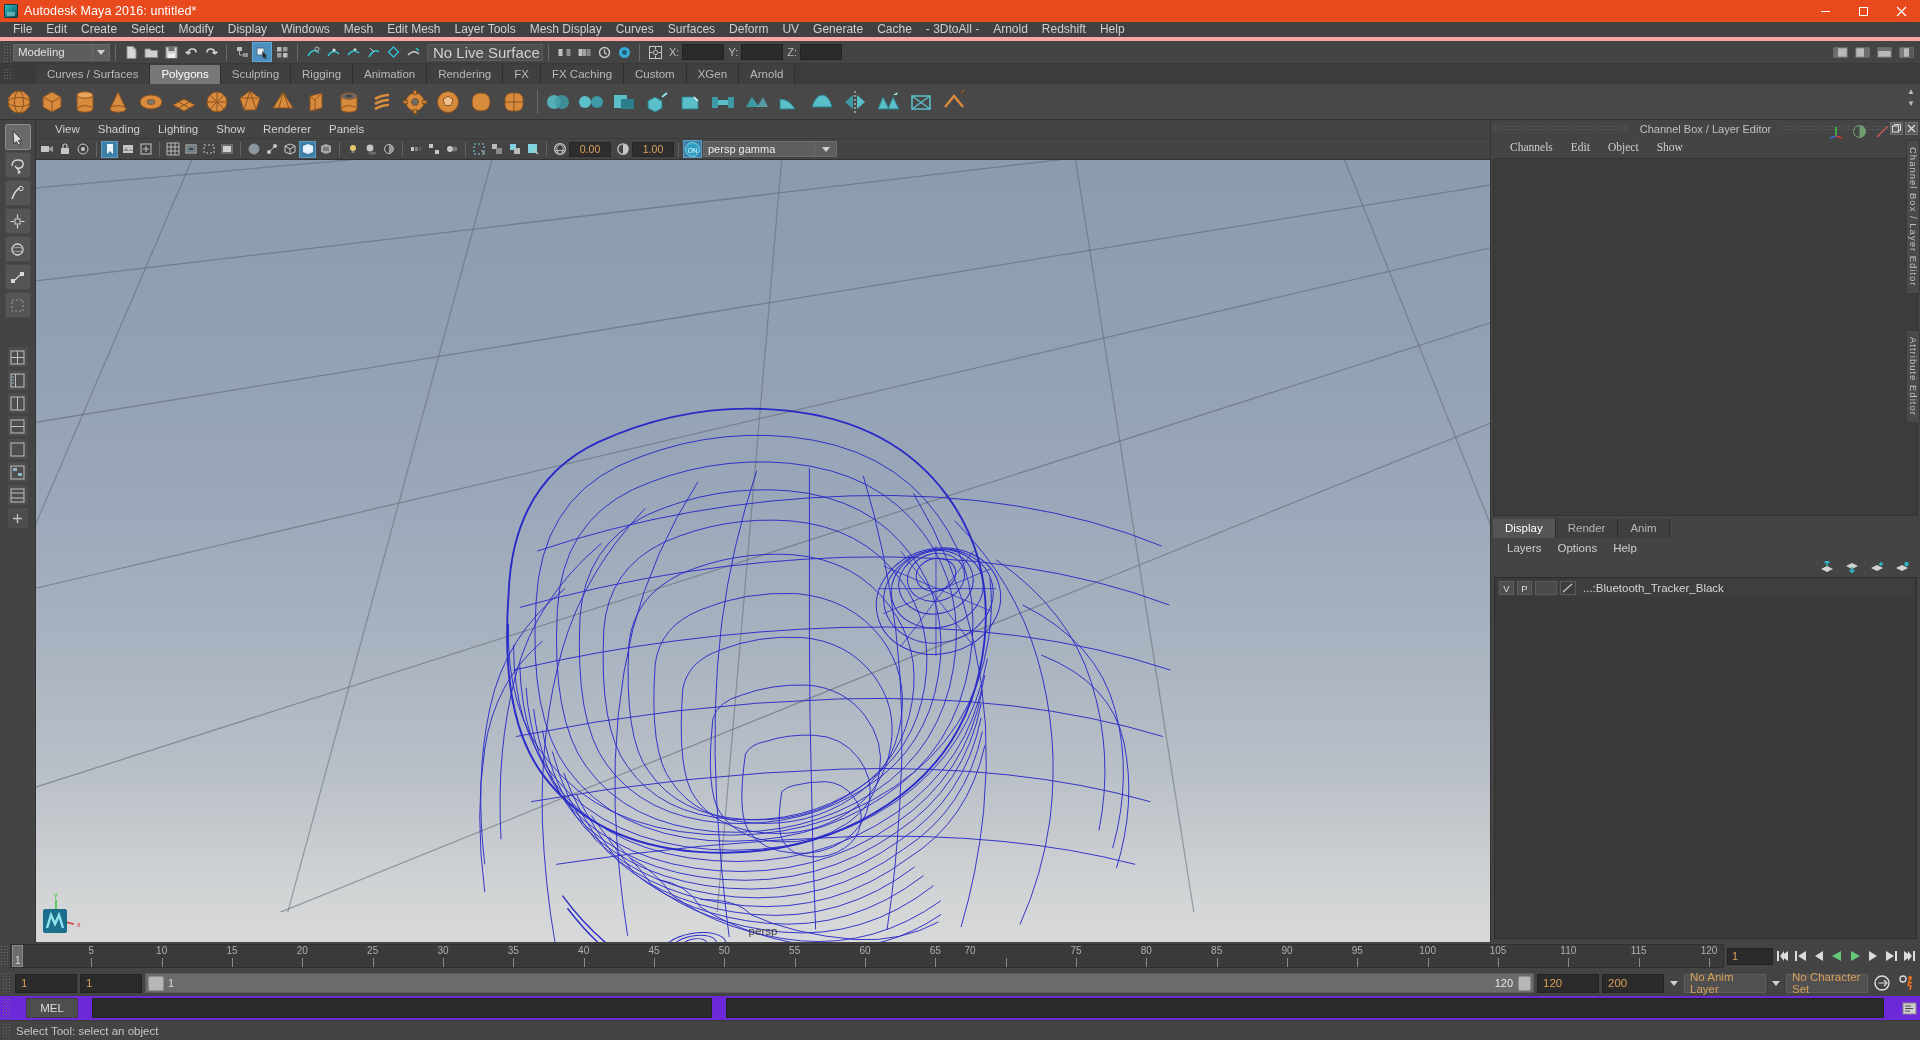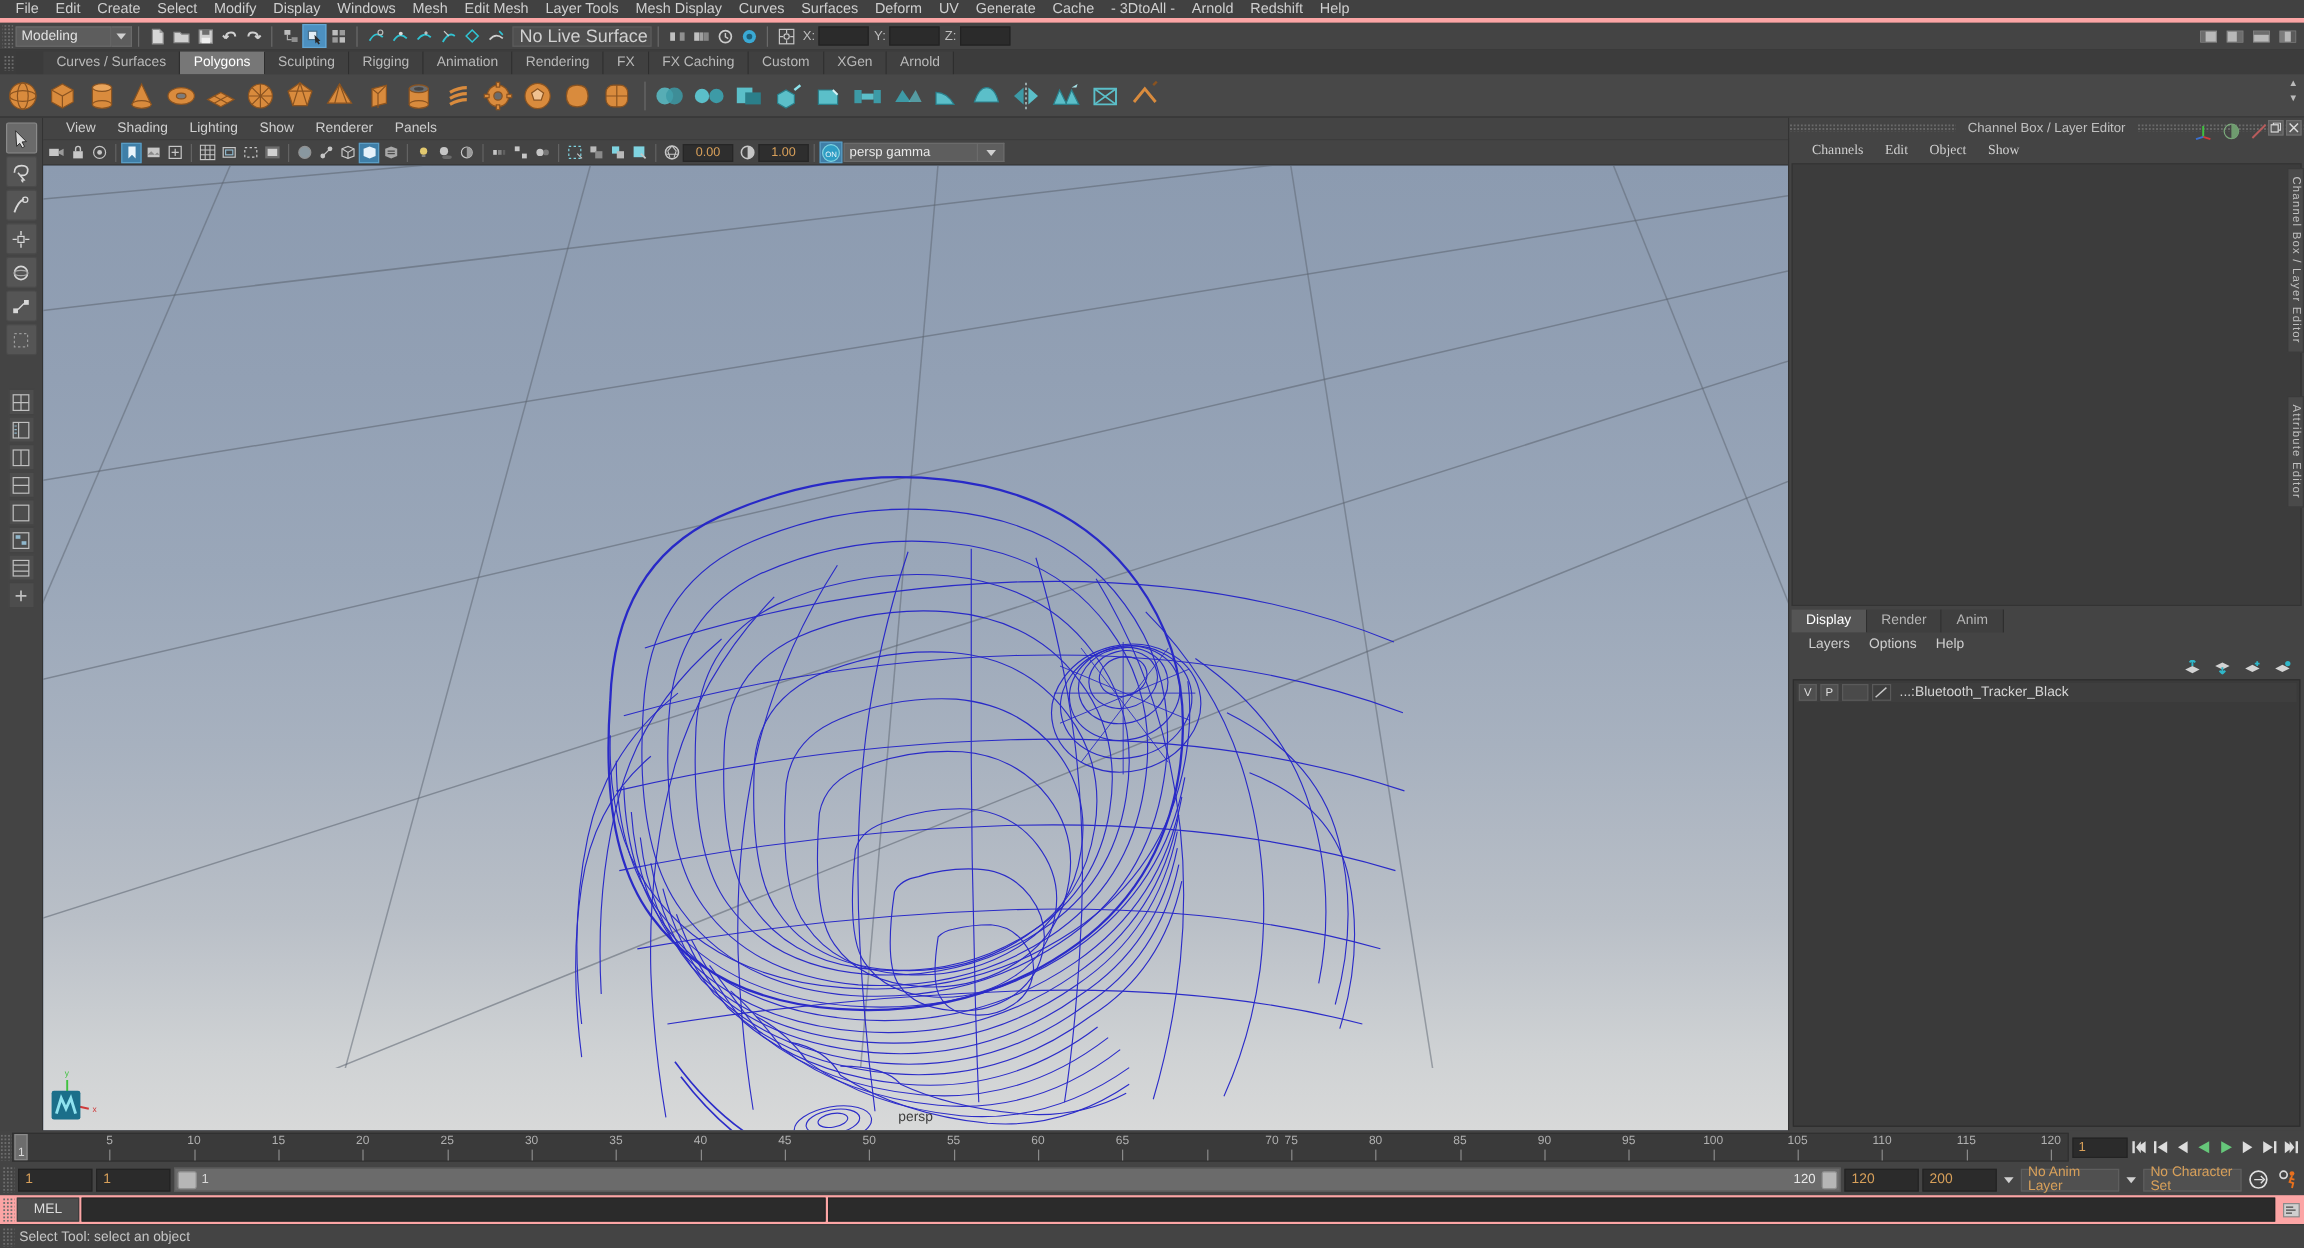--- a/index.html
+++ b/index.html
@@ -205,41 +205,62 @@
   .rs-handle-l { position:absolute; left:2px; top:2px; width:16px; height:15px; background:#b6b6b6; border:1px solid #909090; border-radius:2px;}
   .rs-handle-r { position:absolute; right:2px; top:2px; width:13px; height:15px; background:#b6b6b6; border:1px solid #909090; border-radius:2px;}
   .rs-txt-l { position:absolute; left:22px; top:3px; font-size:11px; color:#d8d8d8;}
   .rs-txt-r { position:absolute; right:20px; top:3px; font-size:11px; color:#e8e8e8;}
   .rs-arrow { width:14px;height:19px;display:flex;align-items:center;justify-content:center;}
   .rs-sel { width:82px;height:19px;background:#505050;border:1px solid #5e5e5e;color:#d8a05a;font-size:11.5px;
      display:flex;align-items:center;padding-left:5px; flex:none;}
   .rs-ico { width:22px;height:22px;display:flex;align-items:center;justify-content:center;flex:none;}
 
   
-  .mel-wrap { height:24px; background:#fca5a5; display:flex; align-items:center; flex:none; gap:2px; padding-left:2px;}
+  .mel-wrap { height:24px; background:#6d28d9; display:flex; align-items:center; flex:none; gap:14px; padding-left:2px;}
   .mel-grip { width:10px;height:20px;flex:none;
     background-image:radial-gradient(#6d6d6d 1px, transparent 1px); background-size:3px 3px;}
   .mel-tab { width:52px;height:20px;background:#4e4e4e;border:1px solid #3d3d3d;color:#dcdcdc;font-size:11.5px;
      display:flex;align-items:center;justify-content:center; flex:none;}
   .mel-input { width:620px;height:20px;background:#2b2b2b;border:1px solid #232323; flex:none;}
   .mel-output { flex:1; height:20px; background:#2b2b2b; border:1px solid #232323; min-width:0;}
   .mel-endico { width:22px;height:20px;display:flex;align-items:center;justify-content:center;flex:none;}
 
   
   .statusline { height:20px; background:#444; display:flex; align-items:center; flex:none; gap:4px; padding-left:2px;
      border-top:1px solid #3a3a3a;}
   .sl-grip { width:10px;height:16px;flex:none;
      background-image:radial-gradient(#6d6d6d 1px, transparent 1px); background-size:3px 3px;}
   .sl-text { font-size:11.5px; color:#c6c6c6;}
 </style>
 </head>
 <body>
 
 <div class="app">
 
+  <div class="titlebar">
+    <div class="title-logo"></div>
+    <div class="title-text">Autodesk Maya 2016: untitled*</div>
+    <div class="win-btns">
+      <div class="win-btn">
+        <svg width="11" height="11" viewBox="0 0 11 11">
+            <rect x="1" y="5" width="9" height="1" fill="#fff"></rect>
+          </svg>
+      </div>
+      <div class="win-btn">
+        <svg width="11" height="11" viewBox="0 0 11 11">
+            <rect x="1.5" y="1.5" width="8" height="8" fill="none" stroke="#fff" stroke-width="1"></rect>
+          </svg>
+      </div>
+      <div class="win-btn close">
+        <svg width="11" height="11" viewBox="0 0 11 11">
+            <path d="M1 1 L10 10 M10 1 L1 10" stroke="#fff" stroke-width="1.2"></path>
+          </svg>
+      </div>
+    </div>
+  </div>
 
   <div class="menubar">
     <div class="menu-item">File</div>
     <div class="menu-item">Edit</div>
     <div class="menu-item">Create</div>
     <div class="menu-item">Select</div>
     <div class="menu-item">Modify</div>
     <div class="menu-item">Display</div>
     <div class="menu-item">Windows</div>
     <div class="menu-item">Mesh</div>
@@ -1170,21 +1191,21 @@
         <div class="tl-lbl" style="left: 643px;">45</div>
         <div class="tl-tick" style="left: 713.333px;"></div>
         <div class="tl-lbl" style="left: 713.333px;">50</div>
         <div class="tl-tick" style="left: 783.667px;"></div>
         <div class="tl-lbl" style="left: 783.667px;">55</div>
         <div class="tl-tick" style="left: 854px;"></div>
         <div class="tl-lbl" style="left: 854px;">60</div>
         <div class="tl-tick" style="left: 924.333px;"></div>
         <div class="tl-lbl" style="left: 924.333px;">65</div>
         <div class="tl-tick" style="left: 994.667px;"></div>
-        <div class="tl-lbl" style="left: 1049px;">70</div>
+        <div class="tl-lbl" style="left: 959px;">70</div>
         <div class="tl-tick" style="left: 1065px;"></div>
         <div class="tl-lbl" style="left: 1065px;">75</div>
         <div class="tl-tick" style="left: 1135.33px;"></div>
         <div class="tl-lbl" style="left: 1135.33px;">80</div>
         <div class="tl-tick" style="left: 1205.67px;"></div>
         <div class="tl-lbl" style="left: 1205.67px;">85</div>
         <div class="tl-tick" style="left: 1276px;"></div>
         <div class="tl-lbl" style="left: 1276px;">90</div>
         <div class="tl-tick" style="left: 1346.33px;"></div>
         <div class="tl-lbl" style="left: 1346.33px;">95</div>

